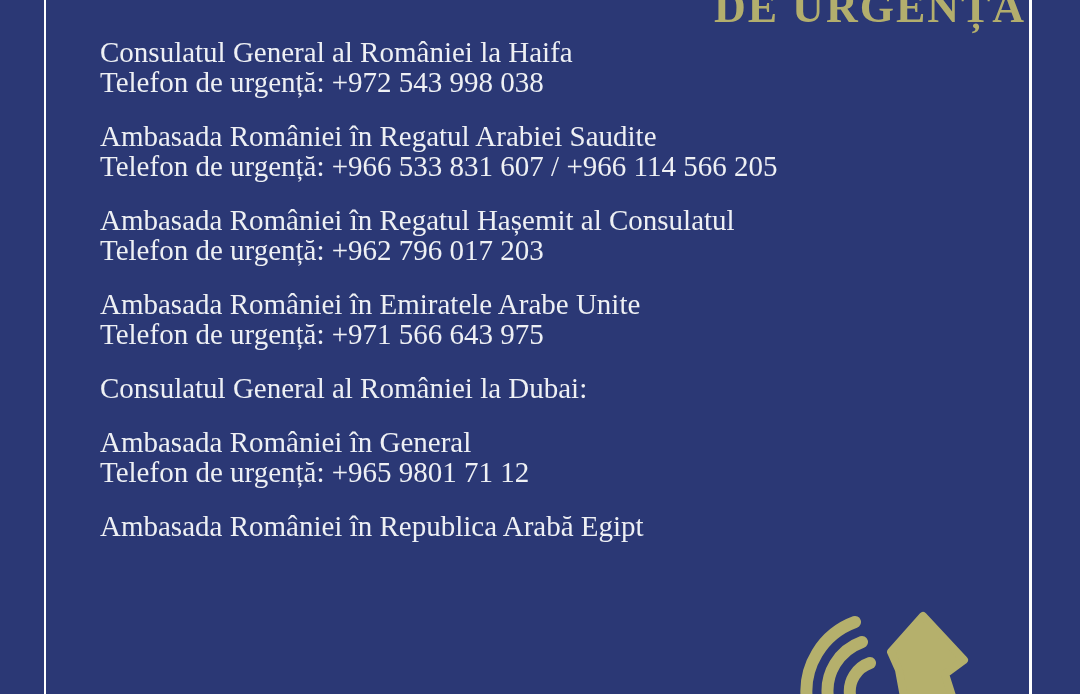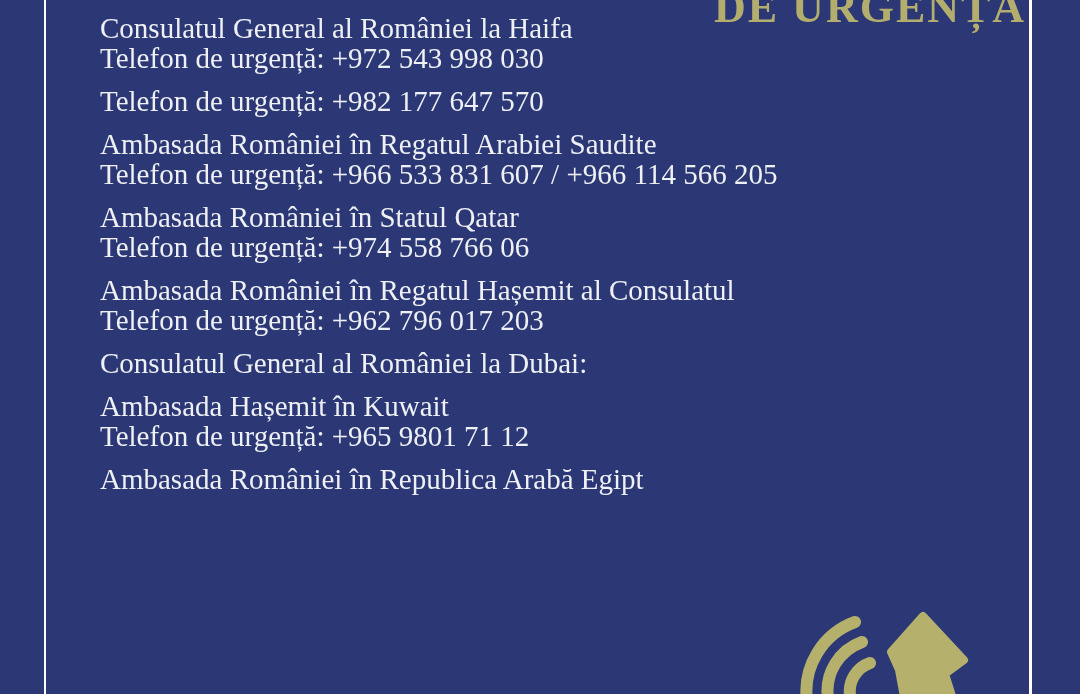--- a/index.html
+++ b/index.html
@@ -34,21 +34,21 @@
     white-space: nowrap;
   }
   .contacts {
     position: absolute;
     left: 100px;
     top: 13px;
     color: #eef0f4;
     font-size: 29px;
     line-height: 30px;
   }
-  .contact { margin-bottom: 13px; }
+  .contact { margin-bottom: 13px; margin-top: 24px; }
   .c-name, .c-phone { white-space: nowrap; }
   .phone-icon-wrap {
     position: absolute;
     left: 795px;
     top: 596px;
     width: 190px;
     height: 130px;
   }
 </style>
 </head>
@@ -58,52 +58,51 @@
 
   <div class="vline vline-left"></div>
   <div class="vline vline-right"></div>
 
   <div class="poster-title">DE URGENȚĂ</div>
 
   <div class="contacts">
 
     <div class="contact">
       <div class="c-name">Consulatul General al României la Haifa</div>
-      <div class="c-phone">Telefon de urgență: +972 543 998 030</div>
+      <div class="c-phone">Telefon de urgență: +972 543 998 038</div>
     </div>
 
     <div class="contact">
-      <div class="c-phone">Telefon de urgență: +982 177 647 570</div>
     </div>
 
     <div class="contact">
       <div class="c-name">Ambasada României în Regatul Arabiei Saudite</div>
       <div class="c-phone">Telefon de urgență: +966 533 831 607 / +966 114 566 205</div>
     </div>
 
     <div class="contact">
     </div>
 
-    <div class="contact">
-      <div class="c-name">Ambasada României în Statul Qatar</div>
-      <div class="c-phone">Telefon de urgență: +974 558 766 06</div>
-    </div>
 
     <div class="contact">
       <div class="c-name">Ambasada României în Regatul Hașemit al Consulatul</div>
       <div class="c-phone">Telefon de urgență: +962 796 017 203</div>
     </div>
 
+    <div class="contact">
+      <div class="c-name">Ambasada României în Emiratele Arabe Unite</div>
+      <div class="c-phone">Telefon de urgență: +971 566 643 975</div>
+    </div>
 
     <div class="contact">
       <div class="c-name">Consulatul General al României la Dubai:</div>
     </div>
 
     <div class="contact">
-      <div class="c-name">Ambasada Hașemit în Kuwait</div>
+      <div class="c-name">Ambasada României în General</div>
       <div class="c-phone">Telefon de urgență: +965 9801 71 12</div>
     </div>
 
     <div class="contact">
       <div class="c-name">Ambasada României în Republica Arabă Egipt</div>
       <div class="c-phone"></div>
     </div>
 
   </div>
 

